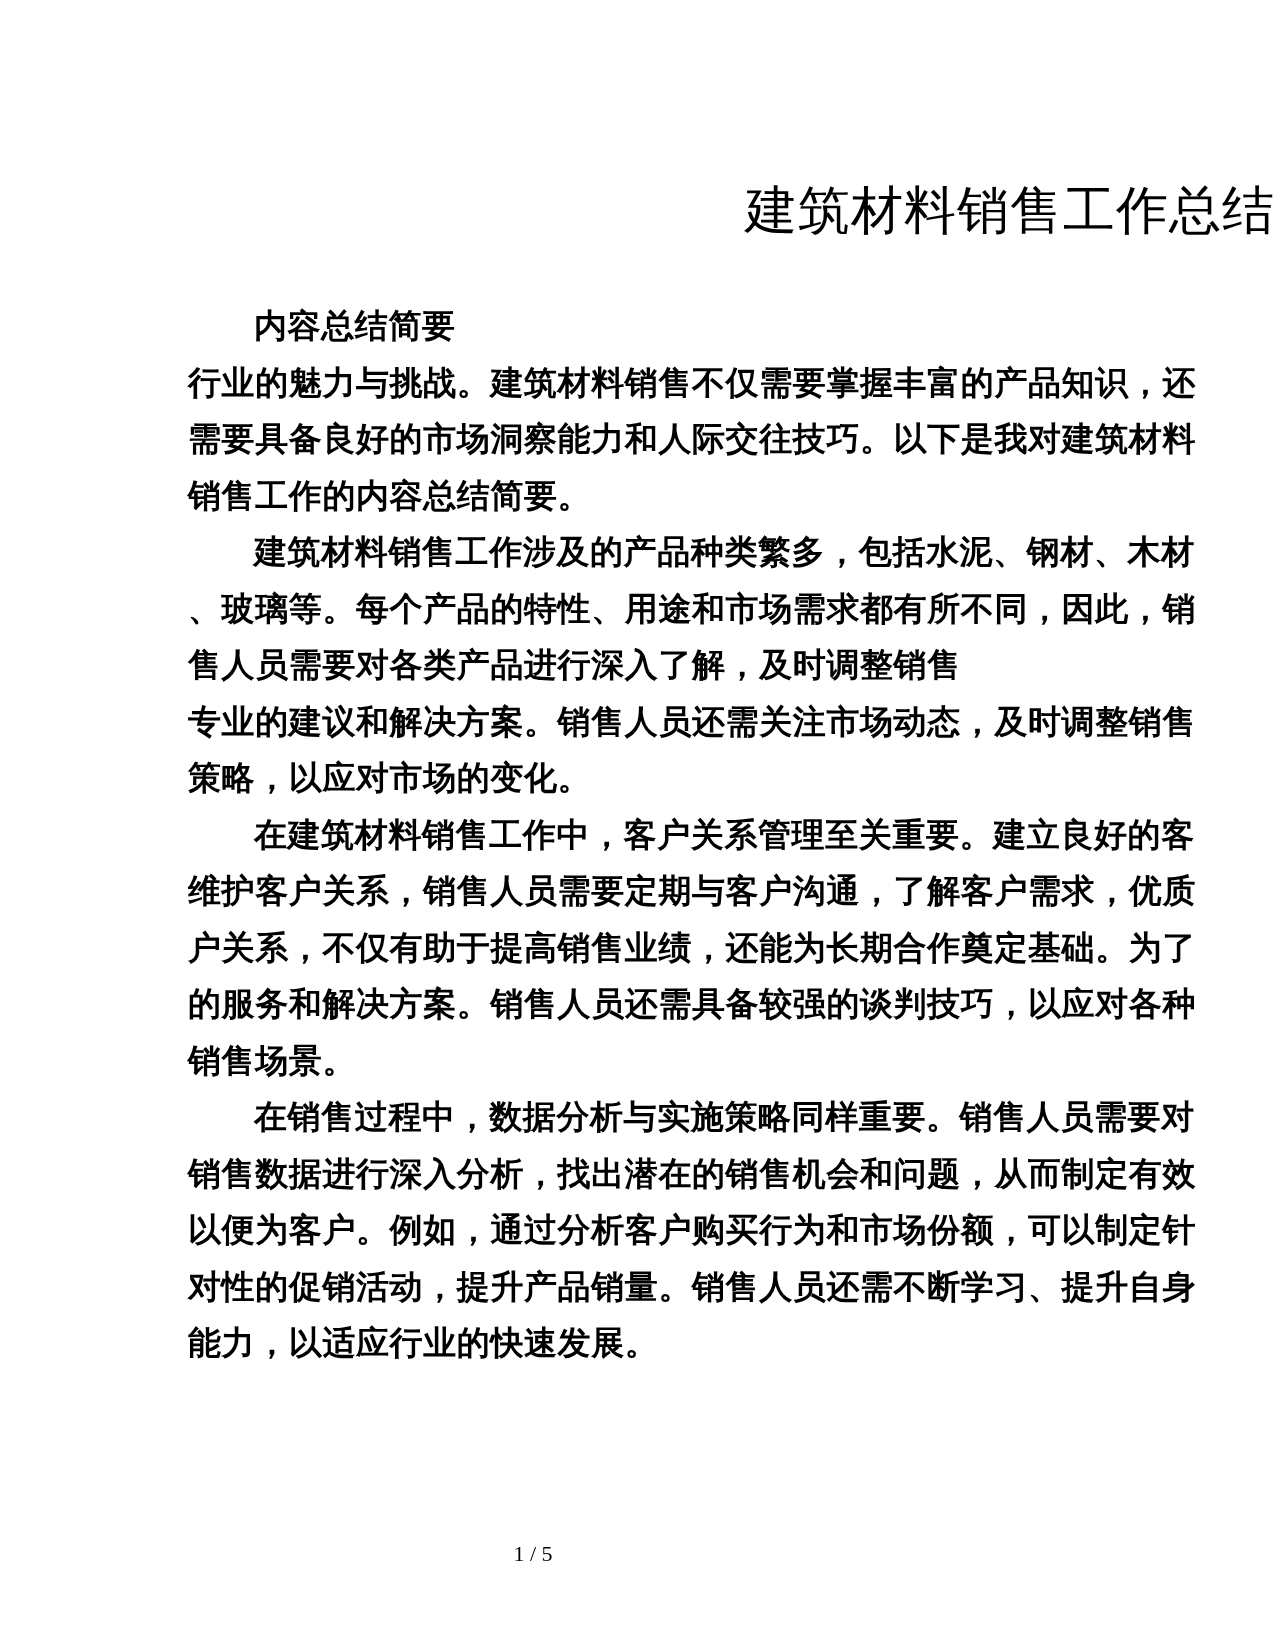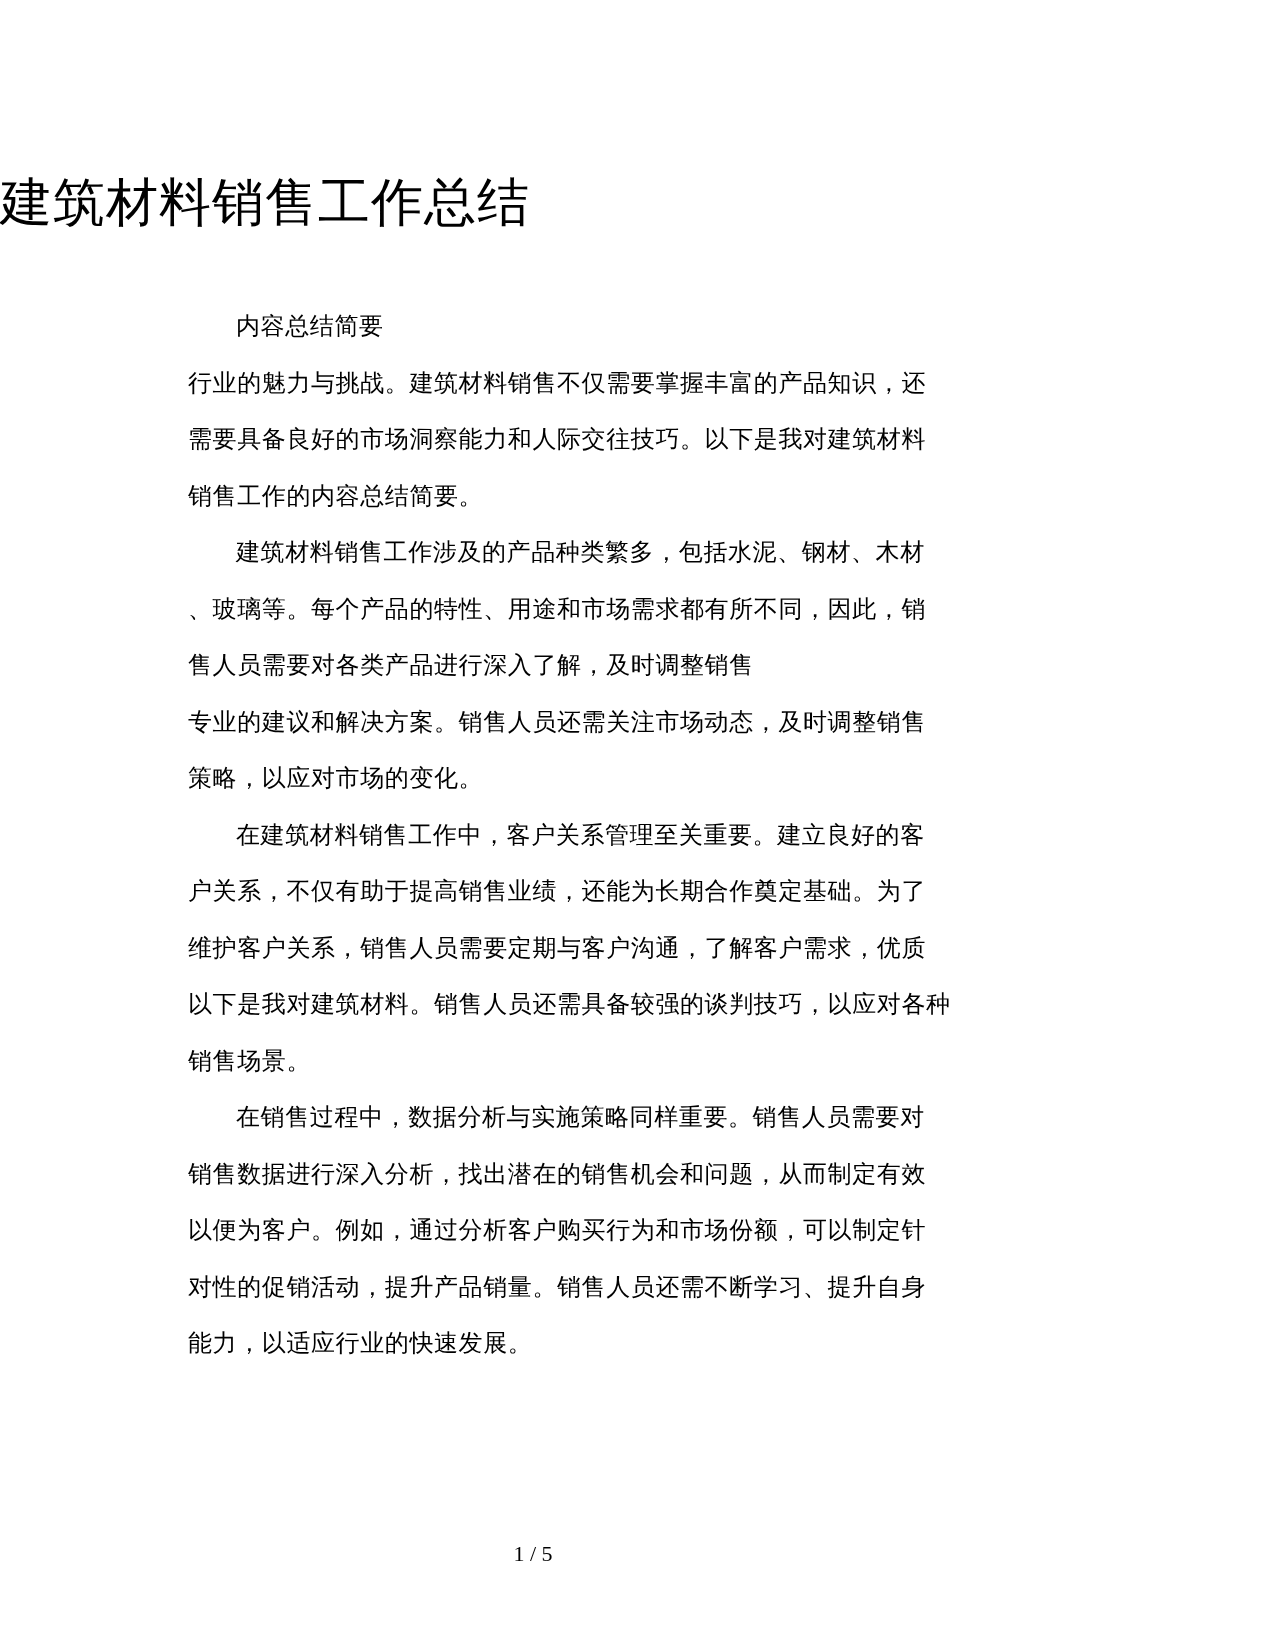--- a/index.html
+++ b/index.html
@@ -18,43 +18,44 @@
     .page {
       position: absolute;
       left: 0; top: 0;
       width: 1275px;
       height: 1650px;
       background: #ffffff;
     }
     .title {
       position: absolute;
       left: 0;
-      top: 167px;
+      top: 175px;
       width: 1275px;
-      text-align: left;
+      text-align: right;
       font-size: 52px;
       line-height: 70px;
       letter-spacing: 1px;
       font-weight: normal;
       margin: 0;
     }
     .body-text {
       position: absolute;
       left: 188px;
       top: 298px;
       width: 880px;
     }
     .para {
       margin: 0;
-      font-size: 24px;
+      font-size: 33px;
       line-height: 56.5px;
       text-align: justify;
       text-indent: 2em;
       letter-spacing: 0.6px;
       word-break: break-all;
+      font-weight: bold;
     }
     .line {
       display: block;
       white-space: nowrap;
     }
     .line.first {
       padding-left: 2em;
     }
     .page-number {
       position: absolute;
@@ -84,23 +85,23 @@
     </p>
     <p class="para" style="text-indent:0">
       <span class="line first">建筑材料销售工作涉及的产品种类繁多，包括水泥、钢材、木材</span>
       <span class="line">、玻璃等。每个产品的特性、用途和市场需求都有所不同，因此，销</span>
       <span class="line">售人员需要对各类产品进行深入了解，及时调整销售</span>
       <span class="line">专业的建议和解决方案。销售人员还需关注市场动态，及时调整销售</span>
       <span class="line">策略，以应对市场的变化。</span>
     </p>
     <p class="para" style="text-indent:0">
       <span class="line first">在建筑材料销售工作中，客户关系管理至关重要。建立良好的客</span>
+      <span class="line">维护客户关系，销售人员需要定期与客户沟通，了解客户需求，优质</span>
       <span class="line">户关系，不仅有助于提高销售业绩，还能为长期合作奠定基础。为了</span>
-      <span class="line">维护客户关系，销售人员需要定期与客户沟通，了解客户需求，优质</span>
-      <span class="line">以下是我对建筑材料。销售人员还需具备较强的谈判技巧，以应对各种</span>
+      <span class="line">的服务和解决方案。销售人员还需具备较强的谈判技巧，以应对各种</span>
       <span class="line">销售场景。</span>
     </p>
     <p class="para" style="text-indent:0">
       <span class="line first">在销售过程中，数据分析与实施策略同样重要。销售人员需要对</span>
       <span class="line">销售数据进行深入分析，找出潜在的销售机会和问题，从而制定有效</span>
       <span class="line">以便为客户。例如，通过分析客户购买行为和市场份额，可以制定针</span>
       <span class="line">对性的促销活动，提升产品销量。销售人员还需不断学习、提升自身</span>
       <span class="line">能力，以适应行业的快速发展。</span>
     </p>
   </div>

